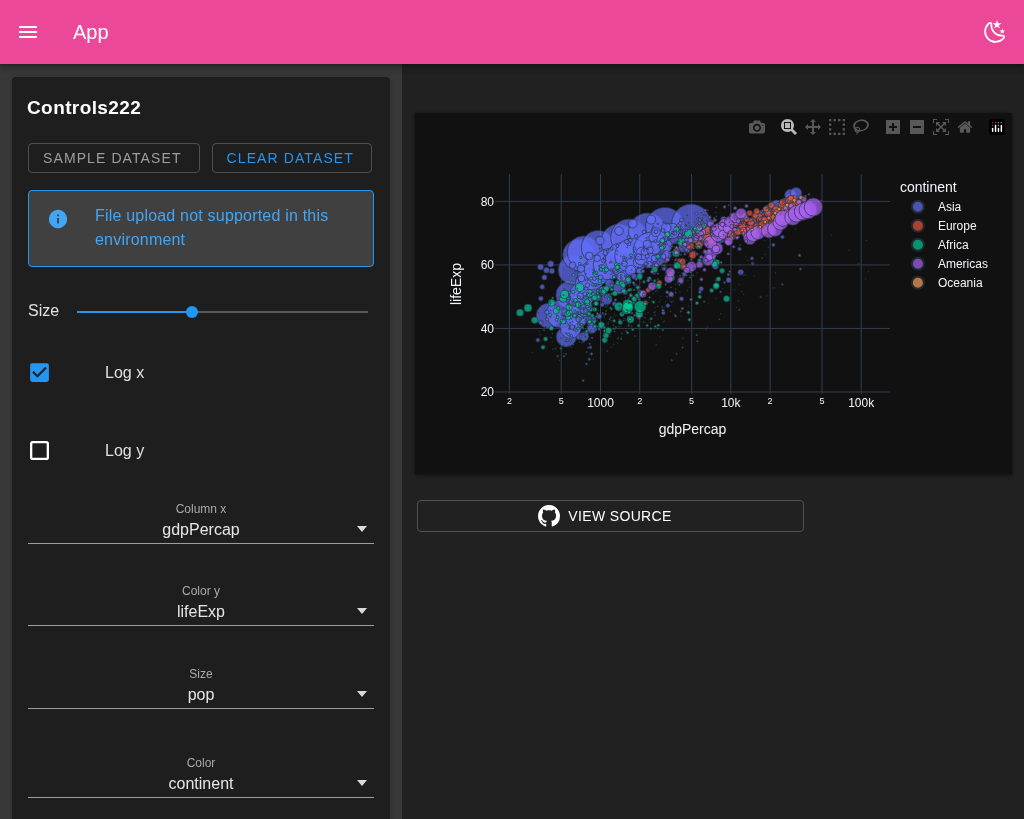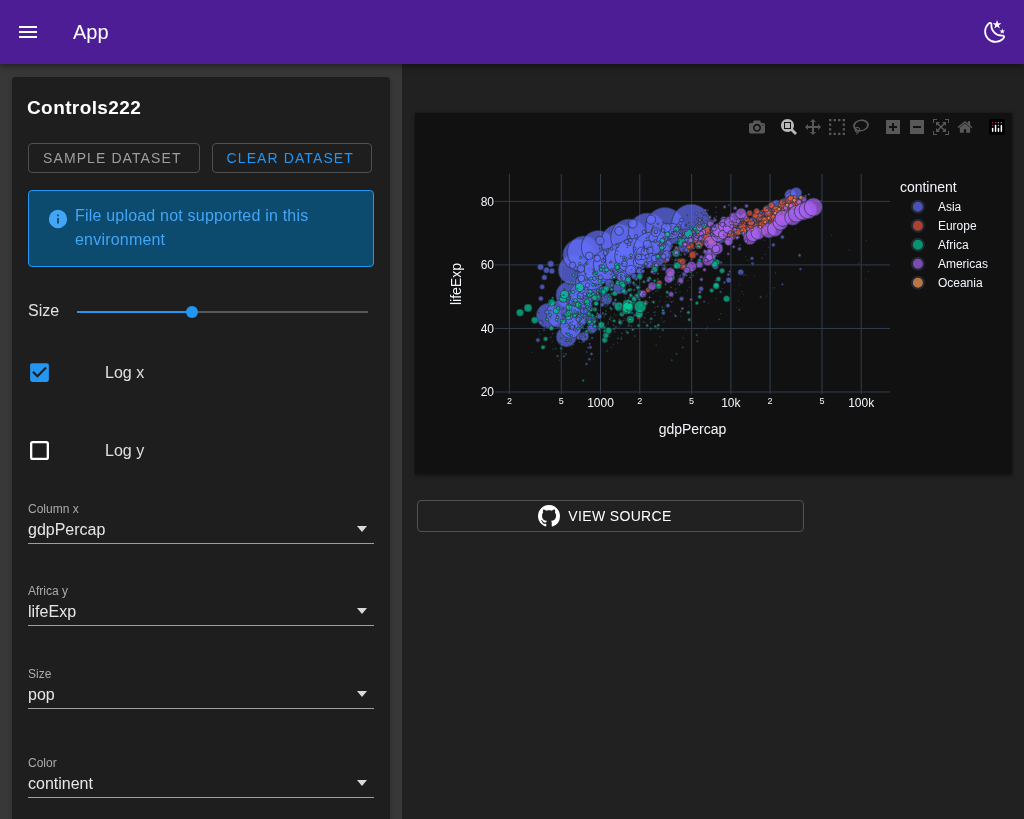--- a/index.html
+++ b/index.html
@@ -1,39 +1,39 @@
 <!DOCTYPE html>
 <html><head><meta charset="utf-8"><title>App</title>
 <style>
 html,body{margin:0;padding:0;}
 body{width:1024px;height:819px;position:relative;overflow:hidden;background:#383838;font-family:"Liberation Sans",sans-serif;-webkit-font-smoothing:antialiased;}
-.appbar{position:absolute;left:0;top:0;width:1024px;height:64px;background:#4c1d95;z-index:10;
+.appbar{position:absolute;left:0;top:0;width:1024px;height:64px;background:#ec4899;z-index:10;
  box-shadow:0 2px 4px -1px rgba(0,0,0,.2),0 4px 5px 0 rgba(0,0,0,.14),0 1px 10px 0 rgba(0,0,0,.12);}
 .appbar .burger{position:absolute;left:16px;top:20px;width:24px;height:24px;}
 .appbar .title{position:absolute;left:73px;top:0;line-height:64px;font-size:20px;color:#fff;}
 .appbar .moon{position:absolute;left:983px;top:19px;width:25px;height:25px;}
 .rightcol{position:absolute;left:402px;top:64px;width:622px;height:755px;background:#212121;}
 .card{position:absolute;left:12px;top:77px;width:378px;height:760px;background:#1e1e1e;border-radius:4px;
  box-shadow:0 3px 1px -2px rgba(0,0,0,.2),0 2px 2px 0 rgba(0,0,0,.14),0 1px 5px 0 rgba(0,0,0,.12);}
 .btnrow{position:absolute;left:16px;top:66px;text-decoration:underline;}
 .vbtn{display:inline-block;box-sizing:border-box;height:30px;line-height:28px;border:1px solid #4f4f4f;border-radius:4px;
  padding:0 17px 0 14px;font-size:14px;font-weight:500;letter-spacing:1.1px;color:#9e9e9e;margin-right:12px;vertical-align:top;}
 .vbtn.blue{color:#2196f3;}
 .alert{position:absolute;left:16px;top:113px;width:346px;box-sizing:border-box;border:1.5px solid #2196f3;border-radius:4px;
- background:#0c4a6e;color:#42a5f5;font-size:16px;letter-spacing:0.2px;padding:13px 16px 13px 46px;line-height:23.5px;min-height:77px;box-sizing:border-box;height:77px;}
+ background:#404040;color:#42a5f5;font-size:16px;letter-spacing:0.2px;padding:13px 16px 13px 66px;line-height:23.5px;min-height:77px;box-sizing:border-box;height:77px;}
 .alert .aicon{position:absolute;left:18px;top:17px;width:22px;height:22px;}
 .sliderrow{position:absolute;left:16px;top:224px;width:346px;height:22px;}
 .sliderrow .slabel{position:absolute;left:0px;top:1px;font-size:16px;color:#e0e0e0;}
 .track{position:absolute;left:49px;top:9.5px;width:291px;height:2px;background:#595959;}
 .trackfill{position:absolute;left:0;top:0;width:115px;height:2px;background:#2196f3;}
 .thumb{position:absolute;left:109.4px;top:-5px;width:12px;height:12px;border-radius:50%;background:#2196f3;}
 .checkrow{position:absolute;left:16px;height:24px;white-space:nowrap;}
 .checkrow .cb{position:absolute;left:-1px;top:-3px;width:25px;height:25px;}
 .checkrow .clabel{position:absolute;left:33px;top:0;font-size:16px;color:#e0e0e0;line-height:20px;white-space:nowrap;margin-left:44px;}
-.selgroup{position:absolute;left:16px;width:346px;}
+.selgroup{position:absolute;left:16px;width:346px;text-align:center;}
 .selgroup .slab{font-size:12px;color:#aaa;display:block;}
 .selgroup .sval{font-size:16px;color:#e6e6e6;display:block;margin-top:5px;}
 .selgroup .arrow{position:absolute;right:7px;width:0;height:0;border-left:5.5px solid transparent;border-right:5.5px solid transparent;border-top:6.5px solid #dadada;}
 .selgroup .uline{position:absolute;left:0;right:0;height:1px;background:#9e9e9e;}
 .chartbox{position:absolute;left:415px;top:113px;width:597px;height:361px;box-shadow:0 2px 4px rgba(0,0,0,.35),0 0 2px rgba(0,0,0,.3);}
 .chartbox .main-svg{position:absolute;top:0;left:0;pointer-events:none;}
 .modebar{position:absolute;top:1px;right:3.5px;z-index:5;}
 .modebar-group{float:left;display:inline-block;box-sizing:border-box;padding-left:8px;position:relative;vertical-align:middle;white-space:nowrap;}
 .modebar-btn{position:relative;font-size:16px;padding:3px 4px;height:22px;cursor:pointer;line-height:normal;box-sizing:border-box;border:none;background:rgba(0,0,0,0);display:inline-block;margin:0;}
 .modebar-btn svg{position:relative;top:2px;}
@@ -82,21 +82,21 @@
       </svg>
       <span class="clabel">Log y</span>
     </div>
   <div class="selgroup" style="top:425px">
 <span class="slab">Column x</span>
       <span class="sval">gdpPercap</span>
 <div class="arrow" style="top:24px"></div>
       <div class="uline" style="top:41px"></div>
     </div>
   <div class="selgroup" style="top:507px">
-<span class="slab">Africa y</span>
+<span class="slab">Color y</span>
       <span class="sval">lifeExp</span>
 <div class="arrow" style="top:24px"></div>
       <div class="uline" style="top:41px"></div>
     </div>
   <div class="selgroup" style="top:590px">
 <span class="slab">Size</span>
       <span class="sval">pop</span>
 <div class="arrow" style="top:24px"></div>
       <div class="uline" style="top:41px"></div>
     </div>

